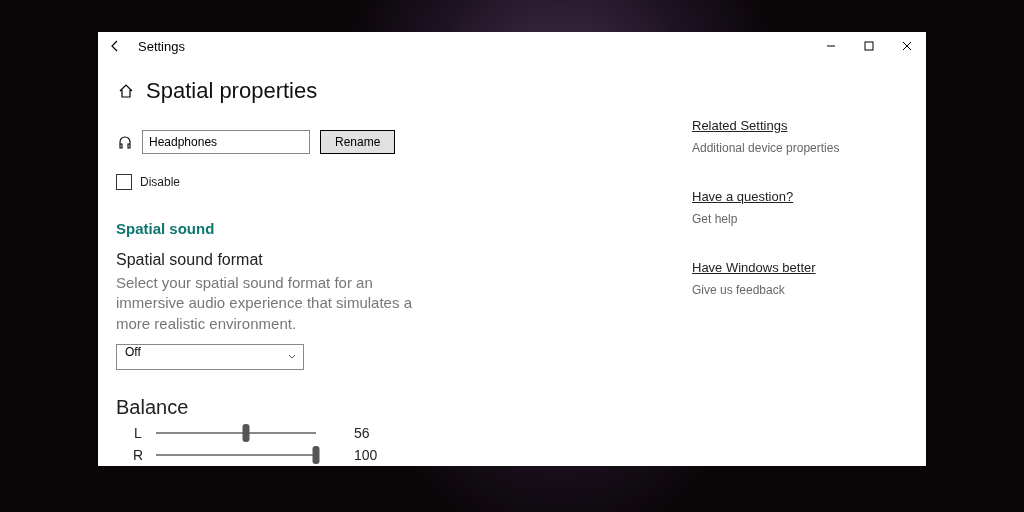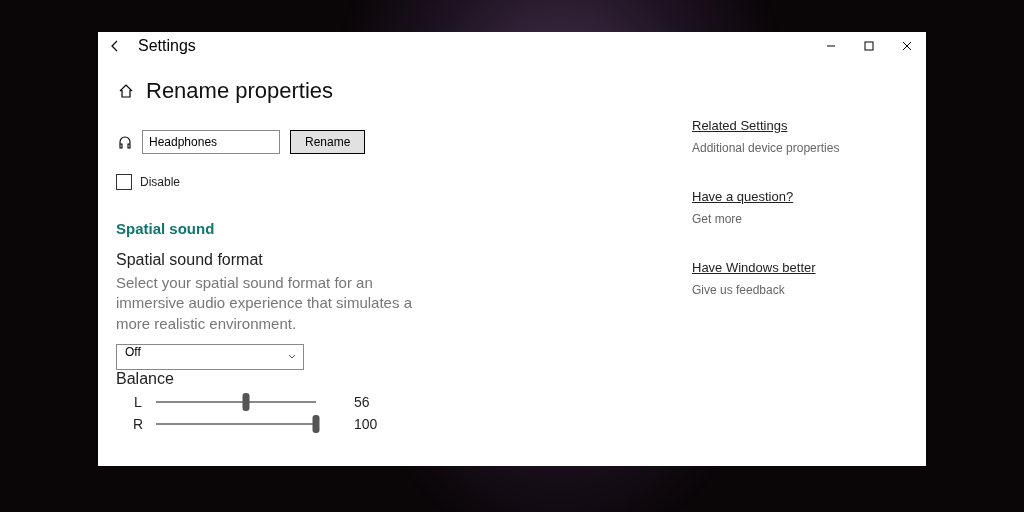--- a/index.html
+++ b/index.html
@@ -21,21 +21,21 @@
       position: absolute;
       left: 98px; top: 32px;
       width: 828px; height: 434px;
       background: #fff;
       display: flex; flex-direction: column;
     }
     .titlebar {
       height: 28px;
       display: flex; align-items: center;
       padding: 0 0 0 8px;
-      font-size: 16px;
+      font-size: 13px;
       color: #000;
     }
     .back-arrow {
       width: 18px; height: 18px;
       display: flex; align-items: center; justify-content: center;
       margin-right: 14px;
       cursor: pointer;
     }
     .titlebar .title { flex: 0 0 auto; }
     .win-controls {
@@ -72,21 +72,21 @@
     .device-row {
       display: flex; align-items: center;
       margin-top: 26px;
     }
     .hp-icon {
       width: 18px; height: 18px;
       display: flex; align-items: center; justify-content: center;
       margin-right: 8px;
     }
     .device-input {
-      width: 138px; height: 24px;
+      width: 168px; height: 24px;
       border: 1px solid #888;
       font-size: 12px;
       padding: 0 6px;
       background: #fff;
     }
     .rename-btn {
       margin-left: 10px;
       height: 24px;
       padding: 0 14px;
       font-size: 12px;
@@ -131,21 +131,22 @@
       font-size: 12px;
       cursor: pointer;
       position: relative;
     }
     .select .chev {
       position: absolute; right: 6px; top: 50%;
       transform: translateY(-50%);
     }
 
     .balance-title {
-      font-size: 16px; font-weight: 400; color: #222;
+      font-size: 20px; font-weight: 400; color: #222;
+      margin-top: 26px;
     }
     .slider-row {
       display: flex; align-items: center;
       margin-top: 6px;
       gap: 10px;
     }
     .slider-label { width: 16px; font-size: 14px; color: #222; text-align: center; margin-left: 14px; }
     .slider-track {
       position: relative;
       width: 160px; height: 16px;
@@ -209,21 +210,21 @@
 
   <div class="content">
     <div class="main">
 
       <div class="page-header">
         <div class="home-icon">
           <svg width="16" height="16" viewBox="0 0 16 16">
               <path d="M2 8 L8 2 L14 8 M4 7 V14 H12 V7" stroke="#000" stroke-width="1.2" fill="none"></path>
             </svg>
         </div>
-        <div class="page-title">Rename properties</div>
+        <div class="page-title">Spatial properties</div>
       </div>
 
       <div class="device-row">
         <div class="hp-icon">
           <svg width="16" height="16" viewBox="0 0 16 16">
               <path d="M3 12 V8 a5 5 0 0 1 10 0 V12 M3 10 h2 v4 h-2 z M11 10 h2 v4 h-2 z" stroke="#000" stroke-width="1.1" fill="none"></path>
             </svg>
         </div>
         <input class="device-input" value="Headphones" style="">
         <button class="rename-btn">Rename</button>
@@ -266,21 +267,21 @@
 
     </div>
 
     <div class="side">
       <div class="side-block">
         <div class="side-heading">Related Settings</div>
         <div class="side-link">Additional device properties</div>
       </div>
       <div class="side-block">
         <div class="side-heading">Have a question?</div>
-        <div class="side-link">Get more</div>
+        <div class="side-link">Get help</div>
       </div>
       <div class="side-block">
         <div class="side-heading">Have Windows better</div>
         <div class="side-link">Give us feedback</div>
       </div>
     </div>
   </div>
 </div>
 
 </body></html>

